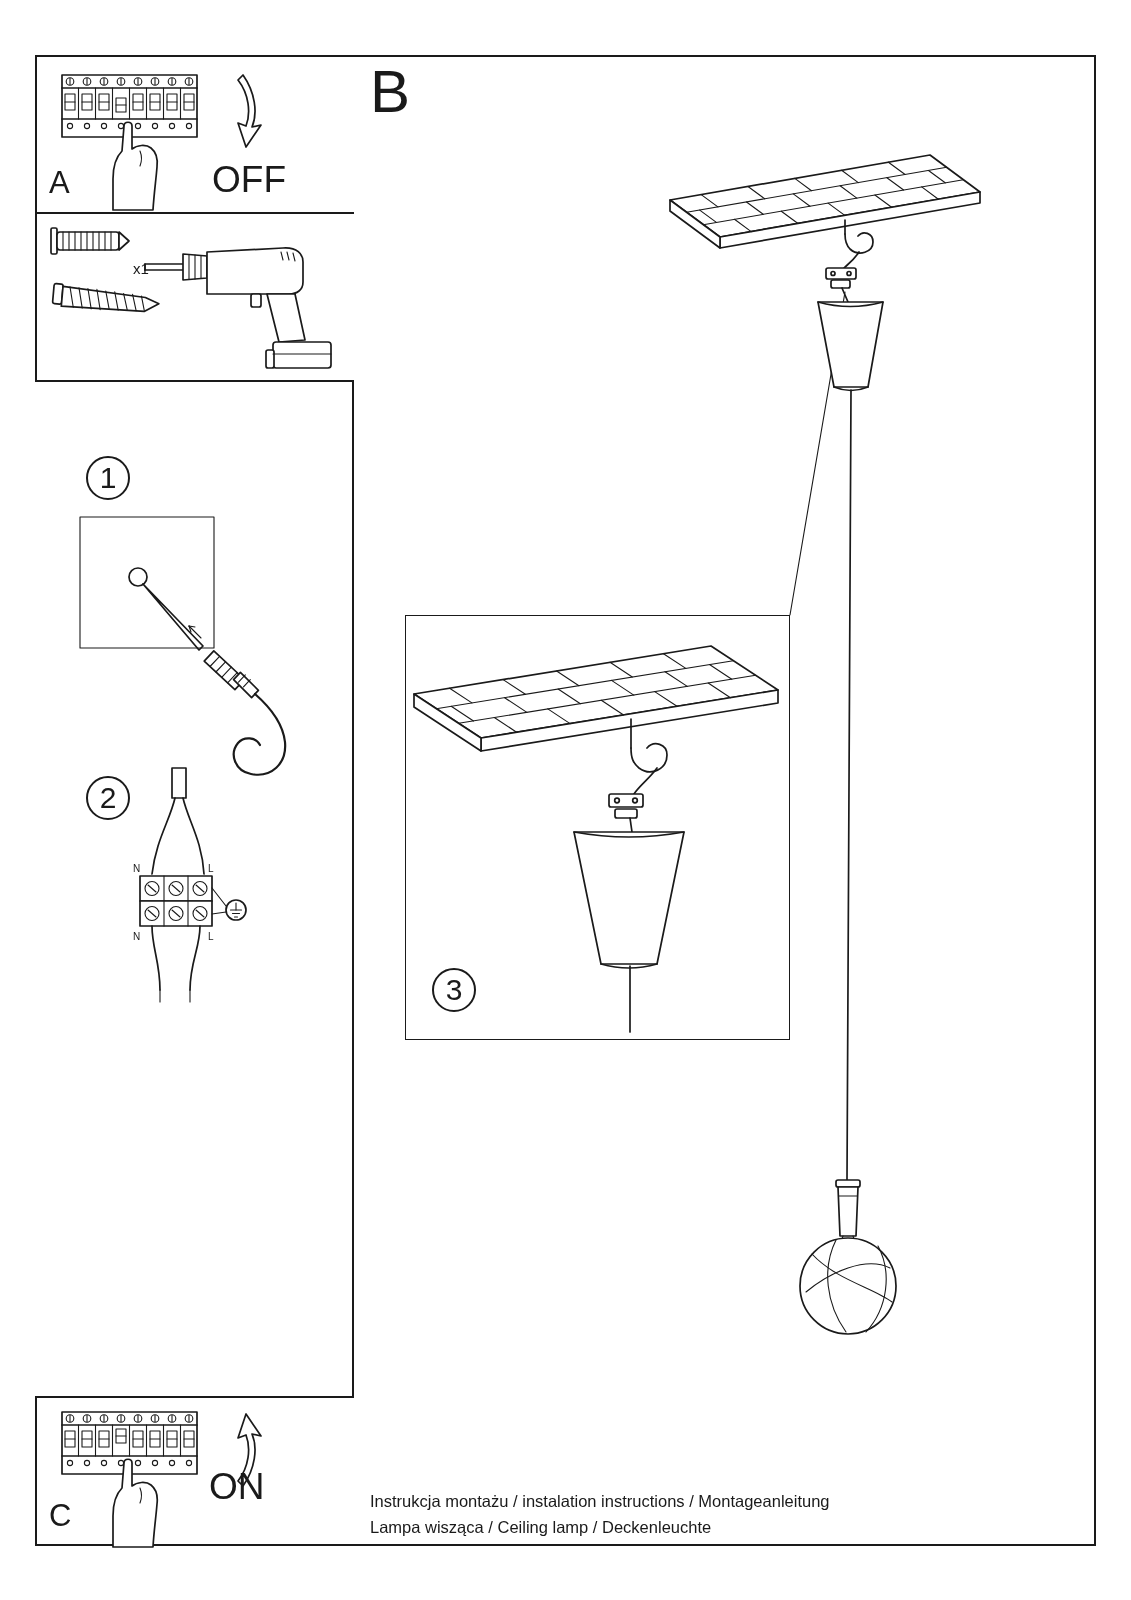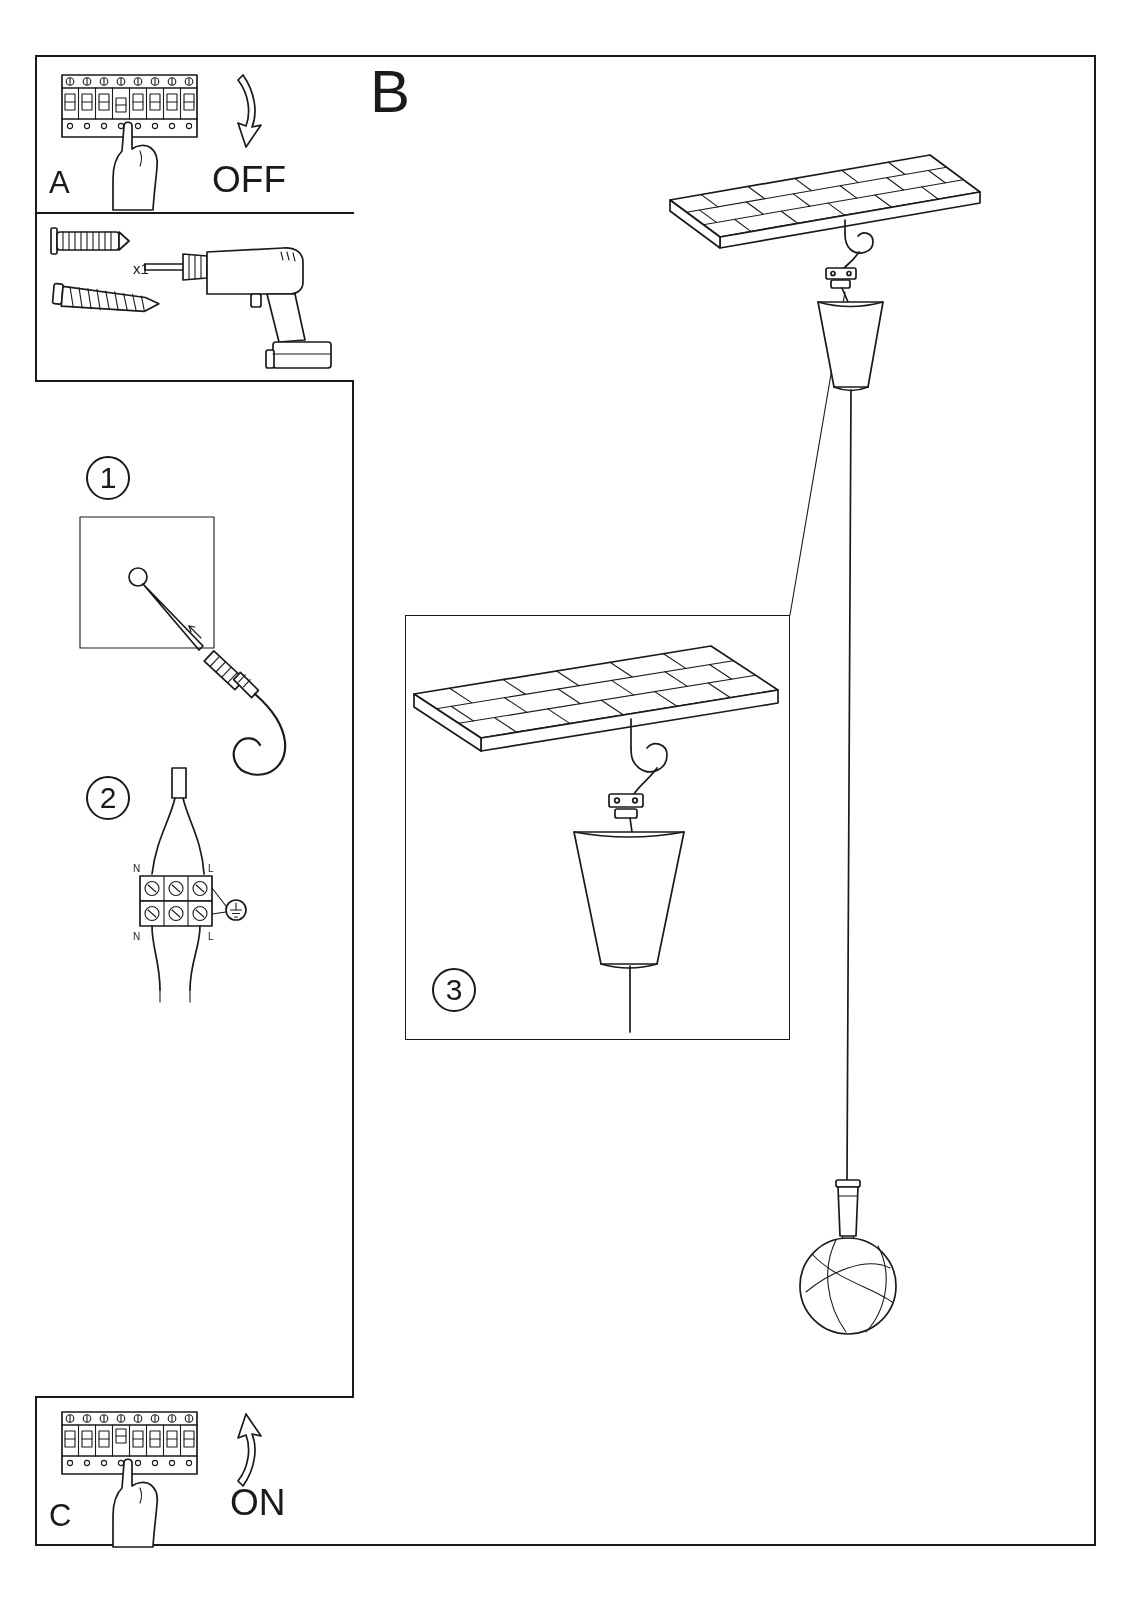--- a/index.html
+++ b/index.html
@@ -375,18 +375,22 @@
           <circle class="thin" cx="64" cy="59" r="2.6"></circle>
         <circle class="thin" cx="81" cy="59" r="2.6"></circle>
           <circle class="thin" cx="98" cy="59" r="2.6"></circle>
         <circle class="thin" cx="115" cy="59" r="2.6"></circle>
           <circle class="thin" cx="132" cy="59" r="2.6"></circle>
       </g>
       <path class="sw" d="M56,143 L56,112 C56,99 59,90 65,84 L67,59 C67,54 75,54 75,59 L75,82 C80,78 89,77 94,81 C99,85 101,92 100,100 C99,113 97,126 96,143 Z"></path>
       <path class="s thin" d="M83,84 C85,89 85,94 83,99"></path>
       <path class="sw" d="M186,82 C198,65 201,44 195,30 L204,32 L189,10 L181,34 L189,31 C194,44 192,63 181,77 Z"></path>
     </svg>
-    <span class="lbl state-word" style="left:172px;top:84px;margin-left:21px;">ON</span>
+    <span class="lbl state-word" style="left:172px;top:68px;">ON</span>
     <span class="lbl section-letter" style="left:12px;top:100px;">C</span>
   </div>
 
+  <div class="footer">
+    <span style="display:block">Instrukcja montażu / instalation instructions / Montageanleitung</span>
+    <span style="display:block">Lampa wisząca / Ceiling lamp  / Deckenleuchte</span>
+  </div>
 
 </div>
 
 </body></html>

